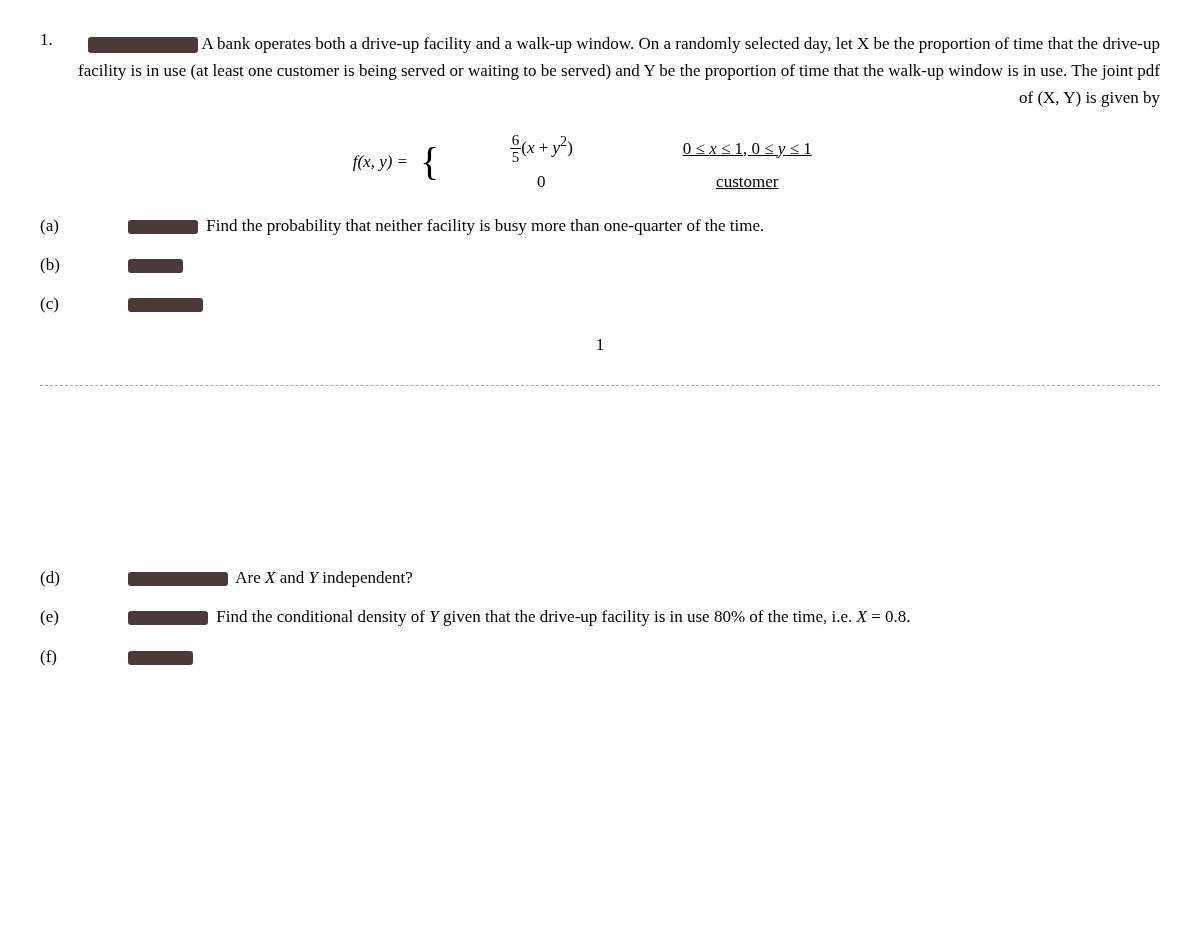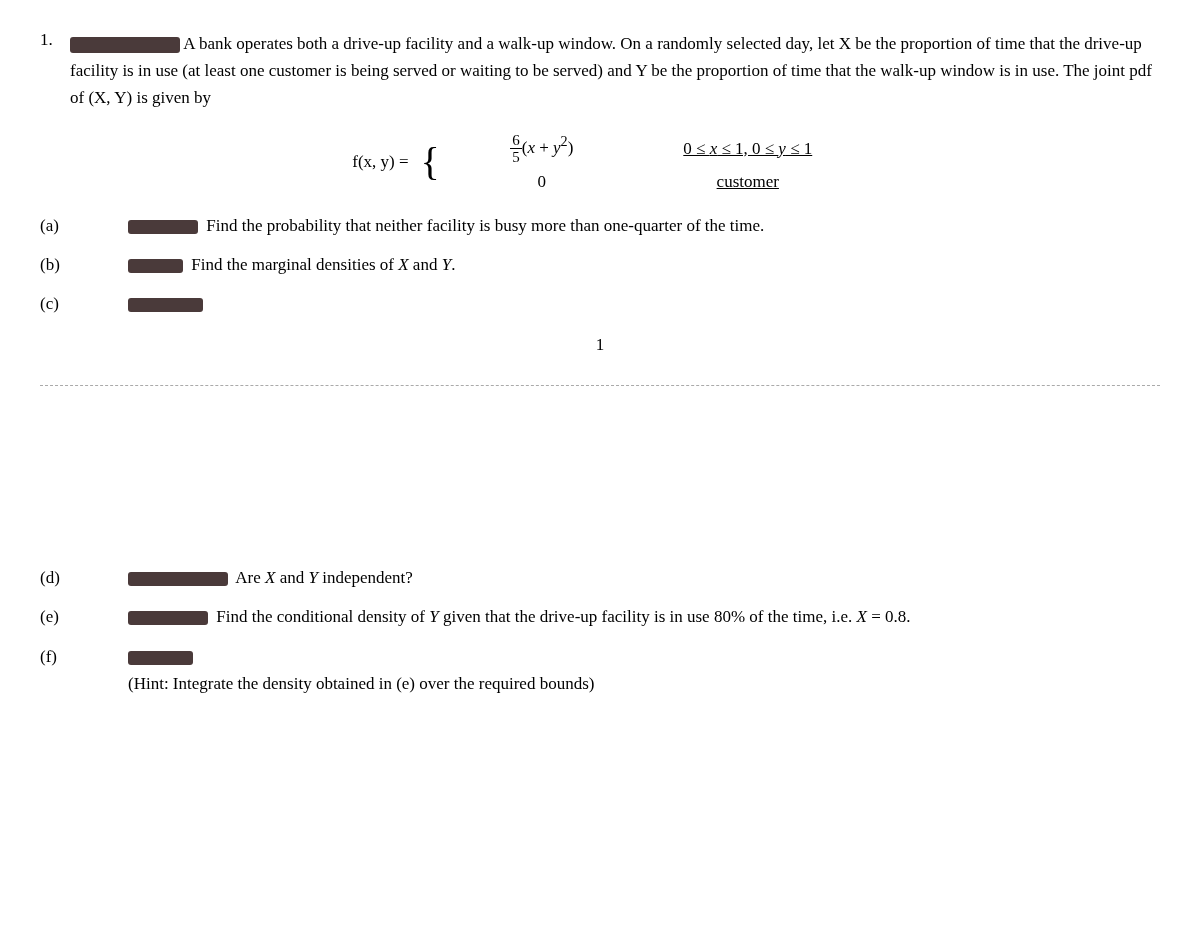--- a/index.html
+++ b/index.html
@@ -53,20 +53,21 @@
       background: #4a3a3a;
       border-radius: 3px;
       height: 14px;
       vertical-align: middle;
       margin-right: 4px;
     }
 
     .problem-text {
       flex: 1;
       line-height: 1.6;
+      text-align: right;
     }
 
     .formula-section {
       text-align: center;
       margin: 20px 0 20px 0;
     }
 
     .formula-container {
       display: inline-flex;
       align-items: center;
@@ -168,21 +169,21 @@
       <div class="problem-text">
         <span>
           <span class="redacted-bar" style="width:110px;height:16px;"></span>
         </span>
         <span> A bank operates both a drive-up facility and a walk-up window. On a randomly selected day, let X be the proportion of time that the drive-up facility is in use (at least one customer is being served or waiting to be served) and Y be the proportion of time that the walk-up window is in use. The joint pdf of (X, Y) is given by</span>
       </div>
     </div>
 
     <div class="formula-section">
       <div class="formula-container">
-        <span style="">f(x, y) =</span>
+        <span style="font-style:italic;">f(x, y) =</span>
         <span class="brace-left">{</span>
         <div class="formula-rows">
           <div class="formula-row">
             <span class="formula-expr">
               <span class="fraction">
                 <span class="num">6</span>
                 <span class="den">5</span>
               </span>(<span style="font-style:italic;">x</span> + <span style="font-style:italic;">y</span><sup>2</sup>)
             </span>
             <span class="formula-condition">0 ≤ <span style="font-style:italic;">x</span> ≤ 1, 0 ≤ <span style="font-style:italic;">y</span> ≤ 1</span>
@@ -202,21 +203,20 @@
         <div class="sub-content">
           <span class="redacted-inline" style="width:70px;"></span>
           <span>Find the probability that neither facility is busy more than one-quarter of the time.</span>
         </div>
       </div>
 
       <div class="sub-problem">
         <span class="sub-label">(b)</span>
         <div class="sub-content">
           <span class="redacted-inline" style="width:55px;"></span>
-          <span>Find the marginal densities of <span style="font-style:italic;">X</span> and <span style="font-style:italic;">Y</span>.</span>
         </div>
       </div>
 
       <div class="sub-problem">
         <span class="sub-label">(c)</span>
         <div class="sub-content">
           <span class="redacted-inline" style="width:75px;"></span>
         </div>
       </div>
 
@@ -246,21 +246,20 @@
           <span class="redacted-inline" style="width:80px;"></span>
           <span>Find the conditional density of <span style="font-style:italic;">Y</span> given that the drive-up facility is in use 80% of the time, i.e. <span style="font-style:italic;">X</span> = 0.8.</span>
         </div>
       </div>
 
       <div class="sub-problem">
         <span class="sub-label">(f)</span>
         <div class="sub-content">
           <span class="redacted-inline" style="width:65px;"></span>
           <br>
-          <span>(Hint: Integrate the density obtained in (e) over the required bounds)</span>
         </div>
       </div>
 
     </div>
 
   </div>
 
 </div>
 
 </body></html>

